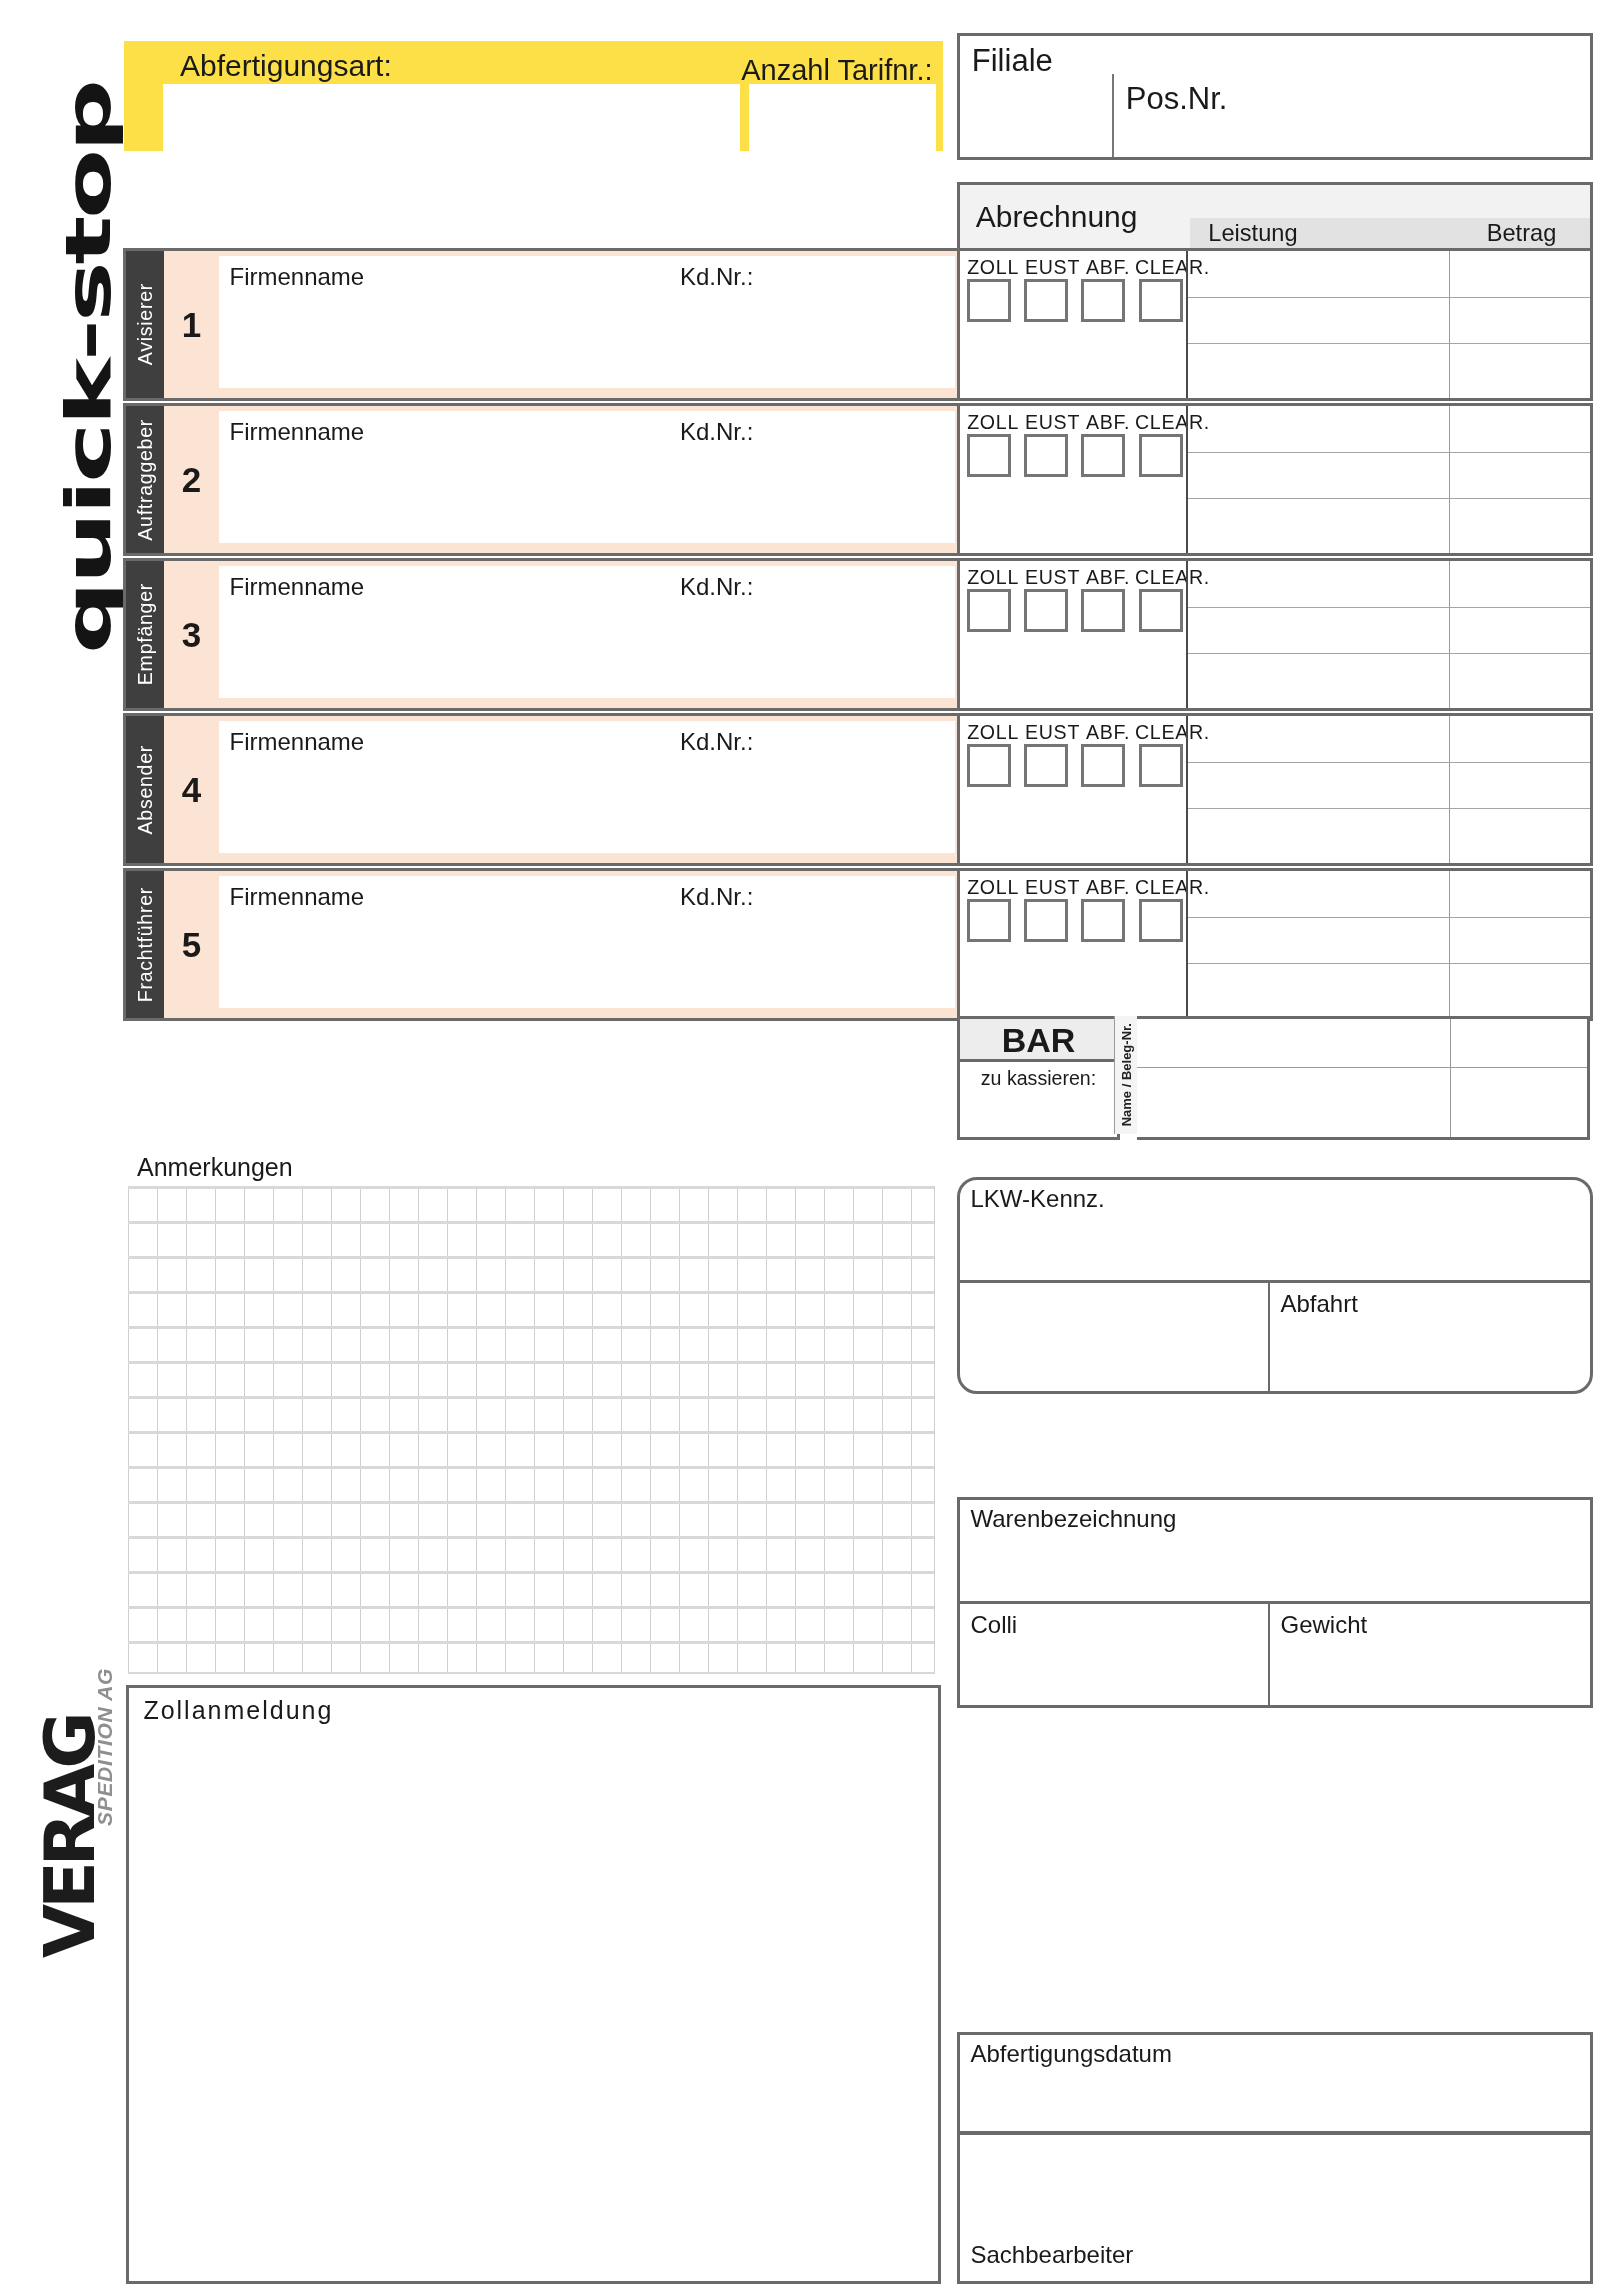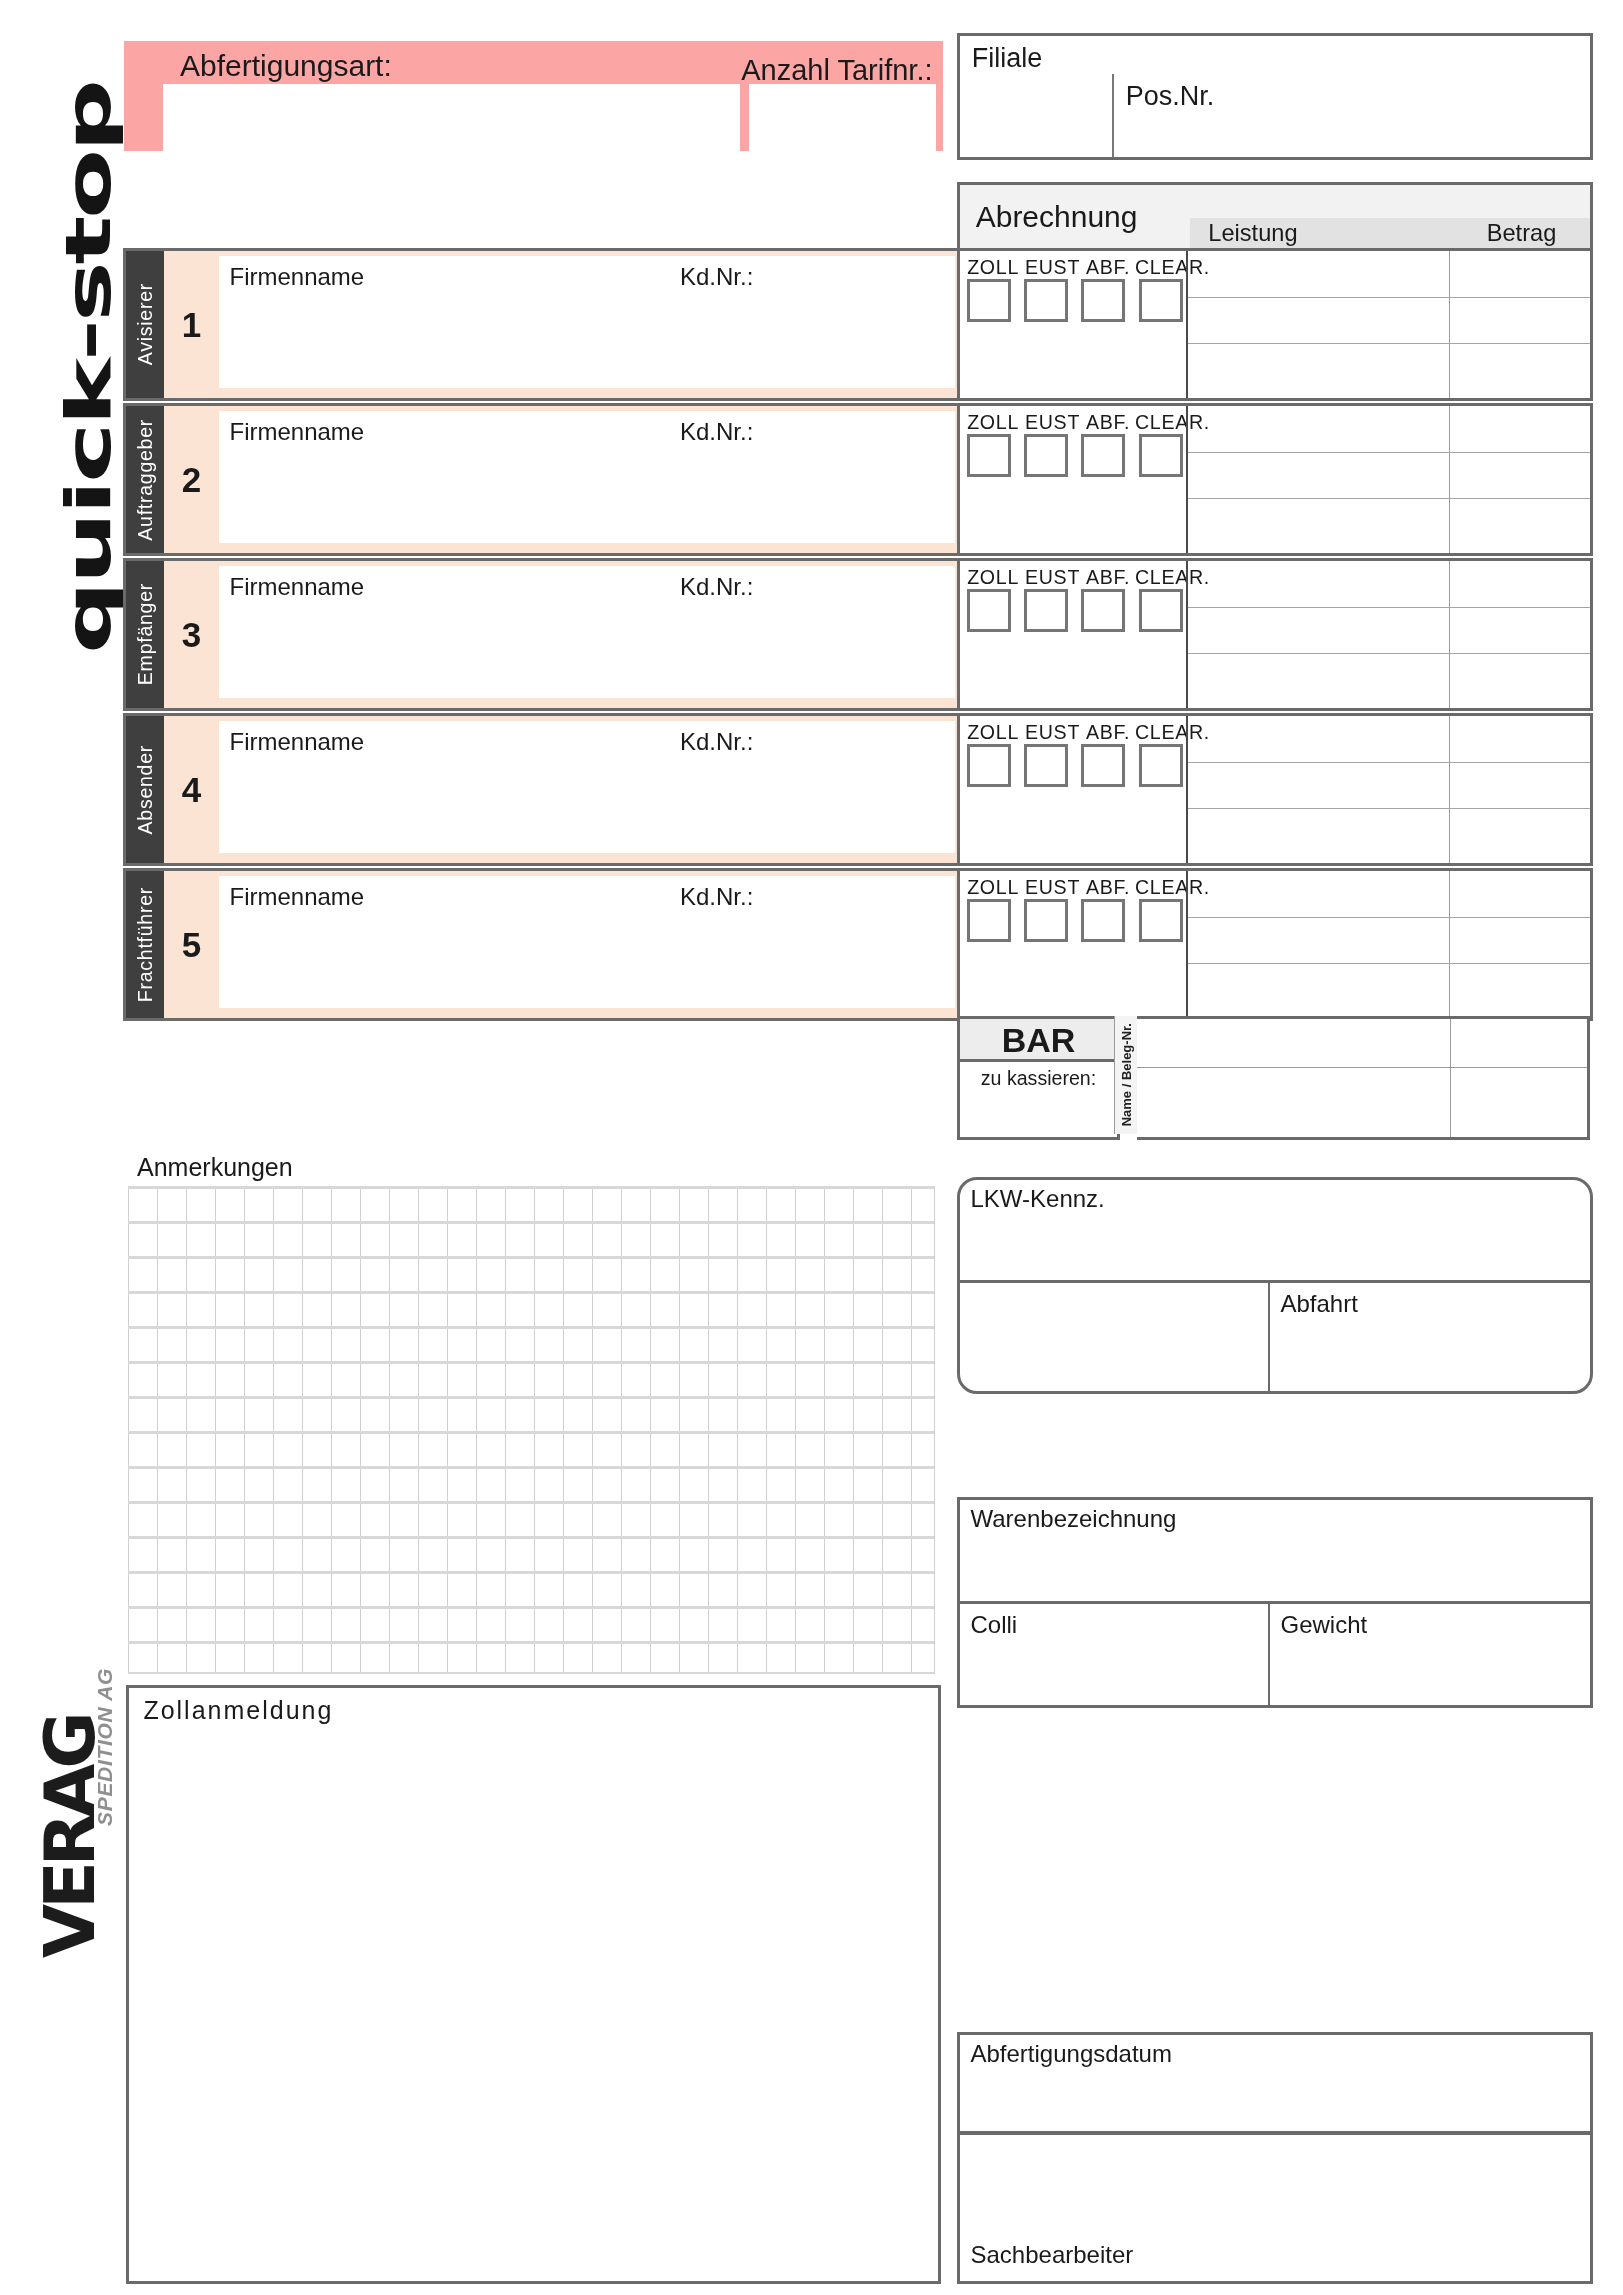--- a/index.html
+++ b/index.html
@@ -30,32 +30,32 @@
   }
   .sped-logo { position:absolute; left:92px; top:1662px; width:26px; height:164px; }
   .sped-logo .rot {
     position:absolute; left:0; top:0;
     transform:translateY(164px) rotate(-90deg);
     font-weight:bold; font-style:italic;
     font-size:21px; line-height:26px; letter-spacing:0.7px; color:#8f8f8f;
   }
 
   
-  .top-panel { position:absolute; left:124px; top:41px; width:819px; height:110px; background:#fca5a5; }
+  .top-panel { position:absolute; left:124px; top:41px; width:819px; height:110px; background:#fde047; }
   .top-panel .lbl-a { position:absolute; left:56px; top:7.9px; font-size:30px; }
   .top-panel .lbl-b { position:absolute; right:10.5px; top:13px; font-size:29px; }
   .top-panel .inp { position:absolute; top:43px; height:79px; background:#fff; }
   .inp-a { left:39px;  width:577px; }
   .inp-b { left:625px; width:187px; }
 
   .filiale-box { position:absolute; left:957px; top:33px; width:630px; height:121px; background:#fff; border:3.9px solid #6a6a6a; }
   .filiale-box .zone { position:absolute; top:0; bottom:0; }
   .zone-filiale { left:0; width:152px; }
   .zone-posnr  { left:152px; right:0; border-left:2px solid #777;margin-top:38px; }
-  .filiale-box .zl { position:absolute; left:11.8px; top:6.5px; font-size:27px; }
+  .filiale-box .zl { position:absolute; left:11.8px; top:6.5px; font-size:31px; }
 
   
   .abr-head { position:absolute; left:957px; top:182px; width:630px; height:63px; background:#f2f2f2; border:3.9px solid #6a6a6a; }
   .abr-head .title { position:absolute; left:15.7px; top:0; bottom:0; display:flex; align-items:center; font-size:30px; }
   .abr-head .hcell { position:absolute; bottom:0; height:30px; background:#e2e2e2; display:flex; align-items:center; font-size:23.6px; }
   .hcell-leistung { left:230px; width:259px; padding-left:18.3px; }
   .hcell-betrag   { left:493px; right:0; justify-content:center; }
 
   
   .row-box { position:absolute; left:123px; width:834px; height:147px; background:#fce4d4; border:3.9px solid #6a6a6a; border-right:none; }

